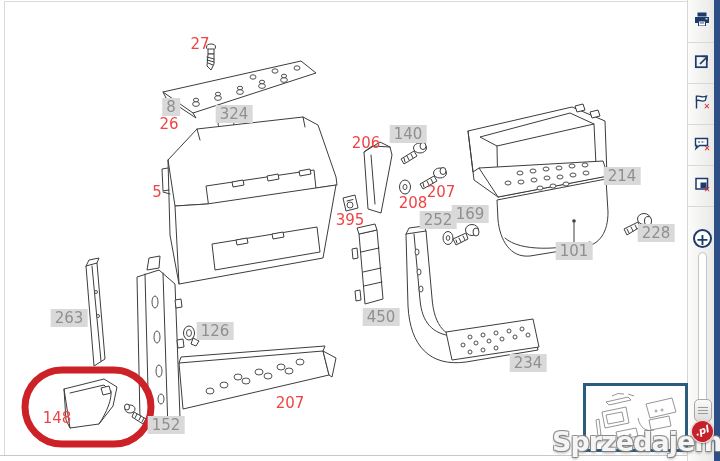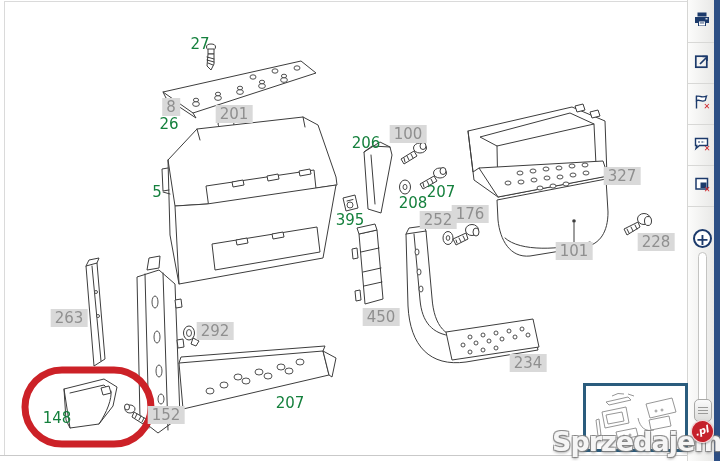--- a/index.html
+++ b/index.html
@@ -5,21 +5,21 @@
   html,body{margin:0;padding:0;background:#fff;}
   #app{position:relative;width:720px;height:461px;background:#fff;overflow:hidden;
        font-family:"DejaVu Sans","Liberation Sans",sans-serif;}
   
   .frame-left{position:absolute;left:4px;top:1px;width:1px;height:454px;background:#dadada;}
   .frame-top{position:absolute;left:4px;top:1px;width:683px;height:1px;background:#dadada;}
   .frame-bottom{position:absolute;left:0;top:455px;width:688px;height:1px;background:#c9c9c9;}
 
   
   .plabel{position:absolute;transform:translate(-50%,-50%);font-size:15px;line-height:18px;
-          color:#15803d;white-space:nowrap;letter-spacing:0;}
+          color:#ef4444;white-space:nowrap;letter-spacing:0;}
   .plabel.hl{background:#d9d9d9;color:#8f8f8f;padding:0 4px;}
 
   
   .sidebar{position:absolute;left:687px;top:0;width:27px;height:461px;
            background:linear-gradient(to right,#fcfcfb,#e8e8e6);border-left:1px solid #d6d6d4;}
   .tool-btn{position:absolute;left:0;width:27px;height:41px;display:flex;align-items:center;
             justify-content:center;border-bottom:1px solid #d8d8d6;box-sizing:border-box;cursor:pointer;}
   .blue-strip{position:absolute;left:714px;top:0;width:6px;height:461px;background:#2d4f85;}
 
   .zoom-in-btn{position:absolute;left:693px;top:229px;width:19px;height:19px;border:2px solid #1c3a6b;
@@ -280,37 +280,37 @@
       <path class="fw" d="M134,412 L146,419 L143,424 L132,417 Z"></path>
       <path class="ln" d="M137,414 L135,418 M141,416 L139,420 M144,418 L142,422"></path>
     </g>
 
     <rect x="25" y="370" width="126" height="74" rx="37" ry="37" fill="none" stroke="#cc2127" stroke-width="7"></rect>
   </svg>
 
   <span class="plabel" style="left:200px;top:44px">27</span>
   <span class="plabel hl" style="left:171px;top:107px">8</span>
   <span class="plabel" style="left:169px;top:124px">26</span>
-  <span class="plabel hl" style="left:234px;top:114px">201</span>
+  <span class="plabel hl" style="left:234px;top:114px">324</span>
   <span class="plabel" style="left:157px;top:192px">5</span>
   <span class="plabel" style="left:366px;top:143px">206</span>
-  <span class="plabel hl" style="left:408px;top:134px">100</span>
+  <span class="plabel hl" style="left:408px;top:134px">140</span>
   <span class="plabel" style="left:441px;top:192px">207</span>
   <span class="plabel" style="left:413px;top:203px">208</span>
   <span class="plabel" style="left:350px;top:220px">395</span>
   <span class="plabel hl" style="left:438px;top:220px">252</span>
-  <span class="plabel hl" style="left:470px;top:214px">176</span>
-  <span class="plabel hl" style="left:622px;top:176px">327</span>
-  <span class="plabel hl" style="left:656px;top:242px">228</span>
+  <span class="plabel hl" style="left:470px;top:214px">169</span>
+  <span class="plabel hl" style="left:622px;top:176px">214</span>
+  <span class="plabel hl" style="left:656px;top:233px">228</span>
   <span class="plabel hl" style="left:574px;top:251px">101</span>
   <span class="plabel hl" style="left:69px;top:318px">263</span>
-  <span class="plabel hl" style="left:215px;top:331px">292</span>
+  <span class="plabel hl" style="left:215px;top:331px">126</span>
   <span class="plabel hl" style="left:381px;top:317px">450</span>
   <span class="plabel" style="left:57px;top:418px">148</span>
-  <span class="plabel hl" style="left:166px;top:415px">152</span>
+  <span class="plabel hl" style="left:166px;top:425px">152</span>
   <span class="plabel" style="left:290px;top:403px">207</span>
   <span class="plabel hl" style="left:528px;top:363px">234</span>
 
   <div class="sidebar">
 
     <div class="tool-btn" style="top:2px">
       <span>
         <svg width="18" height="18" viewBox="0 0 18 18">
           <rect x="4.5" y="1.5" width="9" height="4" fill="#1c3a6b"></rect>
           <path d="M2,6 h14 a0,0 0 0 1 0,0 v6 h-3 v3 h-8 v-3 h-3 z" fill="#1c3a6b"></path>

